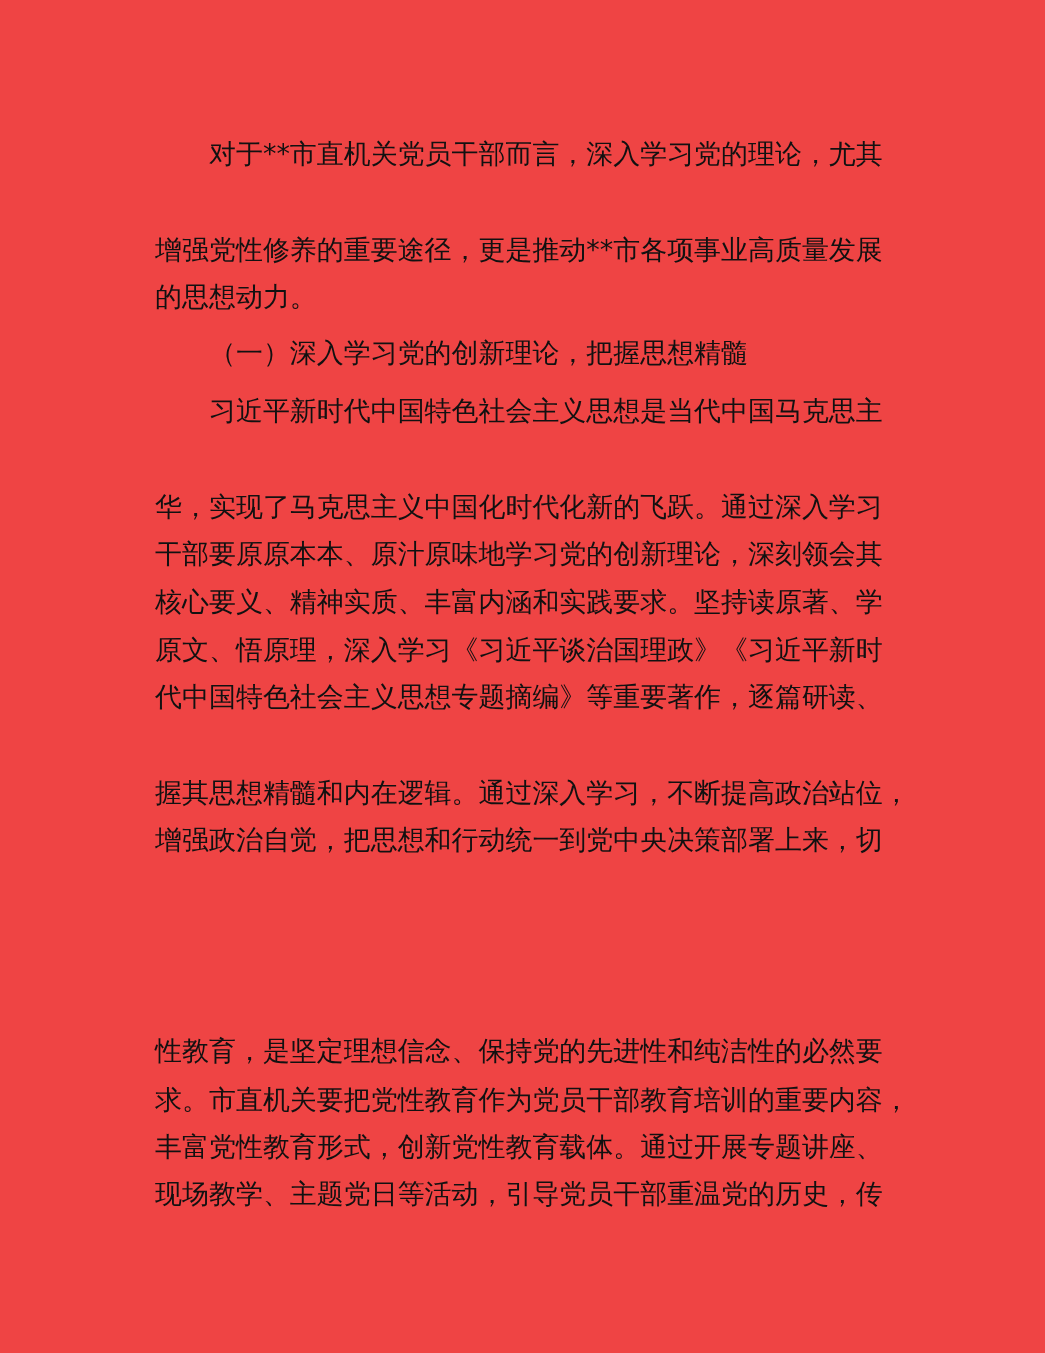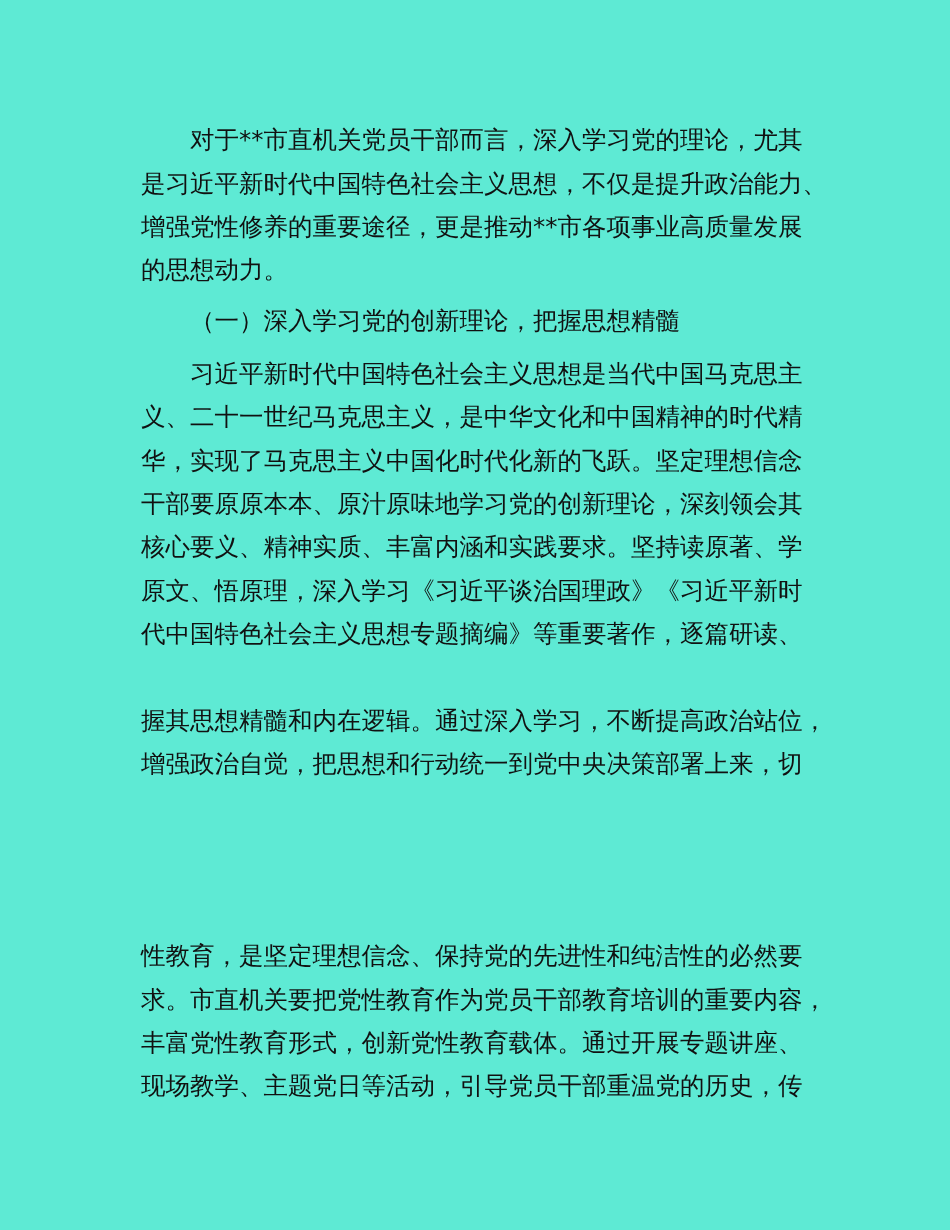--- a/index.html
+++ b/index.html
@@ -14,47 +14,45 @@
       overflow: hidden;
       font-family: "DejaVu Sans", "Liberation Sans", sans-serif;
       color: #111111;
     }
     .page {
       position: absolute;
       left: 0;
       top: 0;
       width: 950px;
       height: 1230px;
-      background: #5eead4;
+      background: #ef4444;
     }
     .line {
       position: absolute;
       left: 141px;
       font-size: 24.5px;
       line-height: 30px;
       white-space: nowrap;
       letter-spacing: 0px;
     }
     .indent { left: 190px; }
   </style>
 </head>
 <body>
 
 <div class="page">
 
   <div class="line indent" style="top:125px">对于**市直机关党员干部而言，深入学习党的理论，尤其</div>
-  <div class="line" style="top:169px">是习近平新时代中国特色社会主义思想，不仅是提升政治能力、</div>
   <div class="line" style="top:212px">增强党性修养的重要途径，更是推动**市各项事业高质量发展</div>
   <div class="line" style="top:255px">的思想动力。</div>
 
   <div class="line indent" style="top:306px">（一）深入学习党的创新理论，把握思想精髓</div>
 
   <div class="line indent" style="top:359px">习近平新时代中国特色社会主义思想是当代中国马克思主</div>
-  <div class="line" style="top:402px">义、二十一世纪马克思主义，是中华文化和中国精神的时代精</div>
-  <div class="line" style="top:446px">华，实现了马克思主义中国化时代化新的飞跃。坚定理想信念</div>
+  <div class="line" style="top:446px">华，实现了马克思主义中国化时代化新的飞跃。通过深入学习</div>
   <div class="line" style="top:489px">干部要原原本本、原汁原味地学习党的创新理论，深刻领会其</div>
   <div class="line" style="top:532px">核心要义、精神实质、丰富内涵和实践要求。坚持读原著、学</div>
   <div class="line" style="top:576px">原文、悟原理，深入学习《习近平谈治国理政》《习近平新时</div>
   <div class="line" style="top:619px">代中国特色社会主义思想专题摘编》等重要著作，逐篇研读、</div>
   <div class="line" style="top:706px">握其思想精髓和内在逻辑。通过深入学习，不断提高政治站位，</div>
   <div class="line" style="top:749px">增强政治自觉，把思想和行动统一到党中央决策部署上来，切</div>
 
 
   <div class="line" style="top:941px">性教育，是坚定理想信念、保持党的先进性和纯洁性的必然要</div>
   <div class="line" style="top:985px">求。市直机关要把党性教育作为党员干部教育培训的重要内容，</div>

